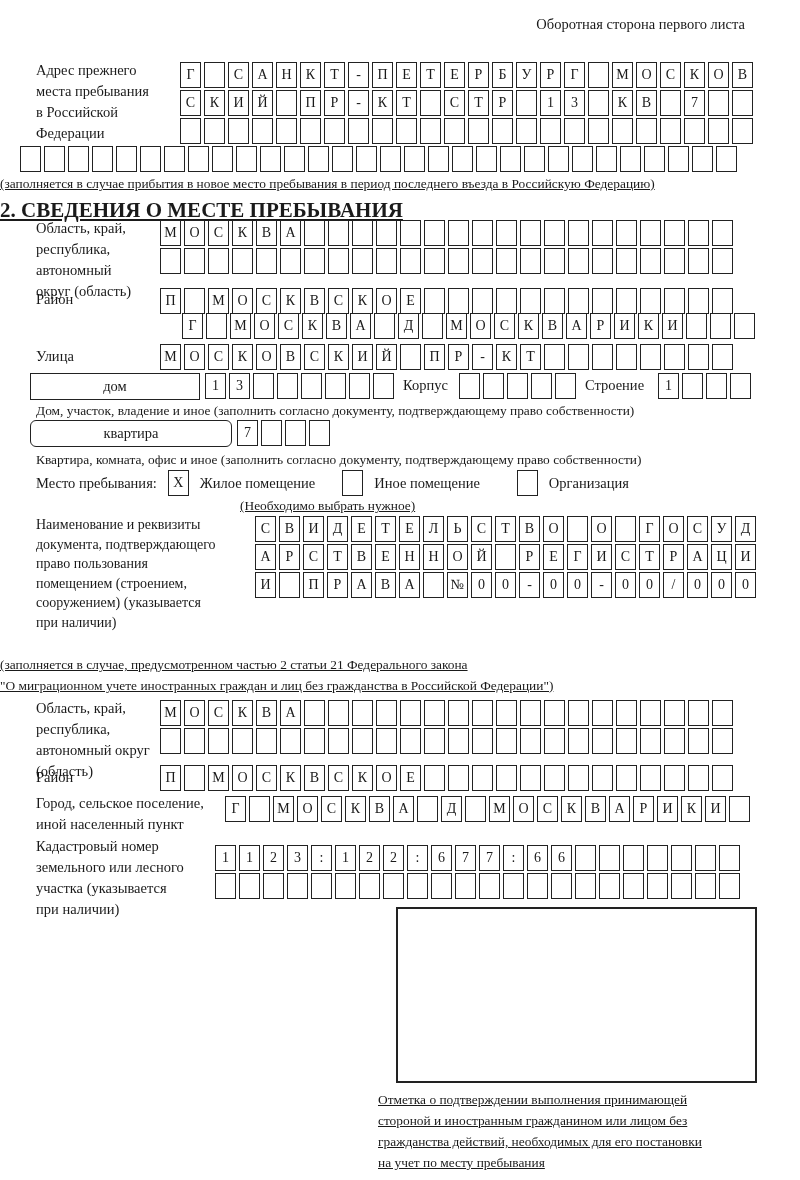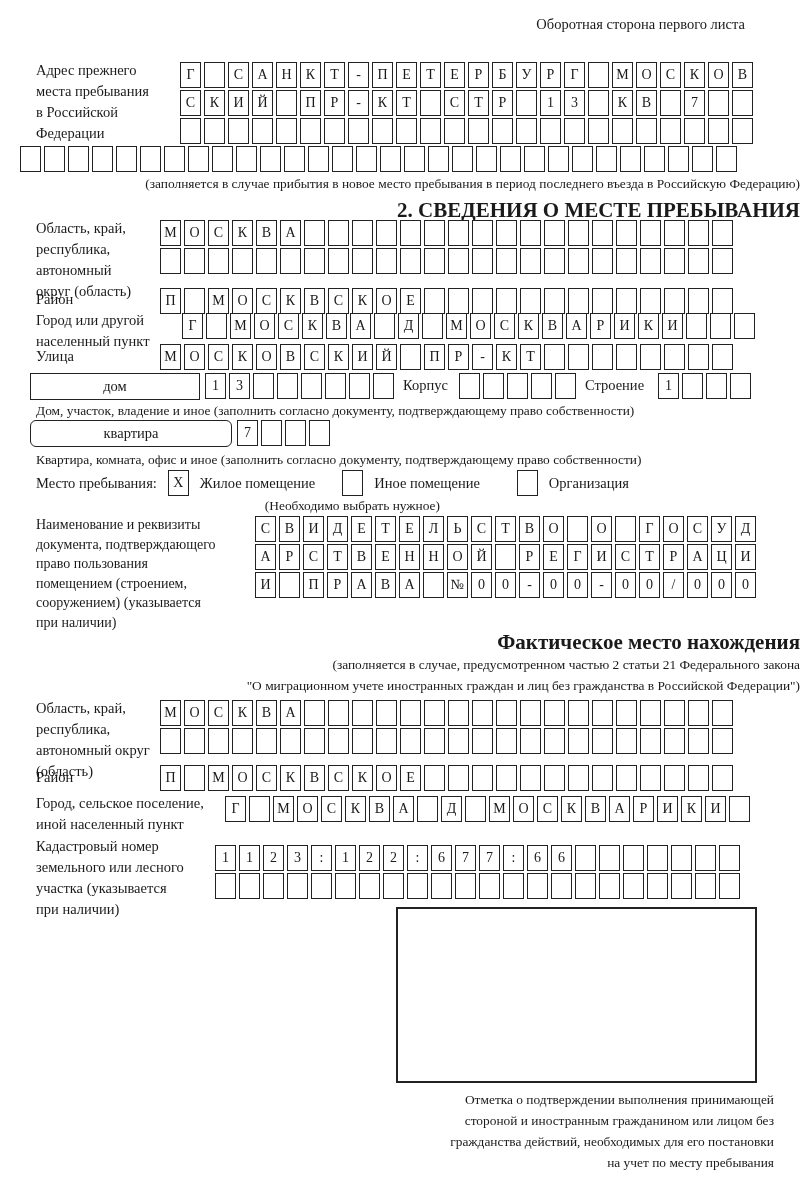--- a/index.html
+++ b/index.html
@@ -4,21 +4,21 @@
 <style>
   html,body{margin:0;padding:0;background:#fff;}
   .page{
     position:relative;width:800px;height:1180px;background:#fff;
     font-family:"Liberation Serif","DejaVu Serif",serif;color:#1a1a1a;
     overflow:hidden;
   }
   .abs{position:absolute;}
   .lbl{font-size:14.5px;line-height:21px;white-space:pre-line;}
   .pre{white-space:pre-line;}
-  .center{text-align:right;}
+  .center{text-align:left;text-decoration:underline;}
   .note{font-size:13.4px;}
   .title{font-size:21px;font-weight:bold;}
   .grid{display:flex;gap:3px;}
   .cell{
     width:21px;height:26px;border:1.6px solid #222;box-sizing:border-box;
     display:inline-flex;align-items:center;justify-content:center;
     font-size:14px;flex:0 0 auto;background:#fff;
   }
   .rect{
     position:absolute;height:27px;border:1.6px solid #222;box-sizing:border-box;
@@ -231,22 +231,20 @@
       <span class="cell"></span>
       <span class="cell"></span>
       <span class="cell"></span>
       <span class="cell"></span>
       <span class="cell"></span>
       <span class="cell"></span>
       <span class="cell"></span>
       <span class="cell"></span>
     </div>
 
-  <div class="abs lbl" style="left:36px;top:310px;width:145px;">Город или другой
-населенный пункт</div>
   <div class="abs grid" style="left:182px;top:313px;">
       <span class="cell">Г</span>
       <span class="cell"></span>
       <span class="cell">М</span>
       <span class="cell">О</span>
       <span class="cell">С</span>
       <span class="cell">К</span>
       <span class="cell">В</span>
       <span class="cell">А</span>
       <span class="cell"></span>
@@ -420,21 +418,20 @@
       <span class="cell">0</span>
       <span class="cell">-</span>
       <span class="cell">0</span>
       <span class="cell">0</span>
       <span class="cell">/</span>
       <span class="cell">0</span>
       <span class="cell">0</span>
       <span class="cell">0</span>
     </div>
 
-  <div class="abs title center" style="left:0;top:630px;width:800px;">Фактическое место нахождения</div>
   <div class="abs note center pre" style="left:0;top:654px;width:800px;line-height:21px;">(заполняется в случае, предусмотренном частью 2 статьи 21 Федерального закона
 "О миграционном учете иностранных граждан и лиц без гражданства в Российской Федерации")</div>
 
   <div class="abs lbl" style="left:36px;top:698px;width:145px;">Область, край,
 республика,
 автономный округ
 (область)</div>
   <div class="abs grid" style="left:160px;top:700px;">
       <span class="cell">М</span>
       <span class="cell">О</span>

